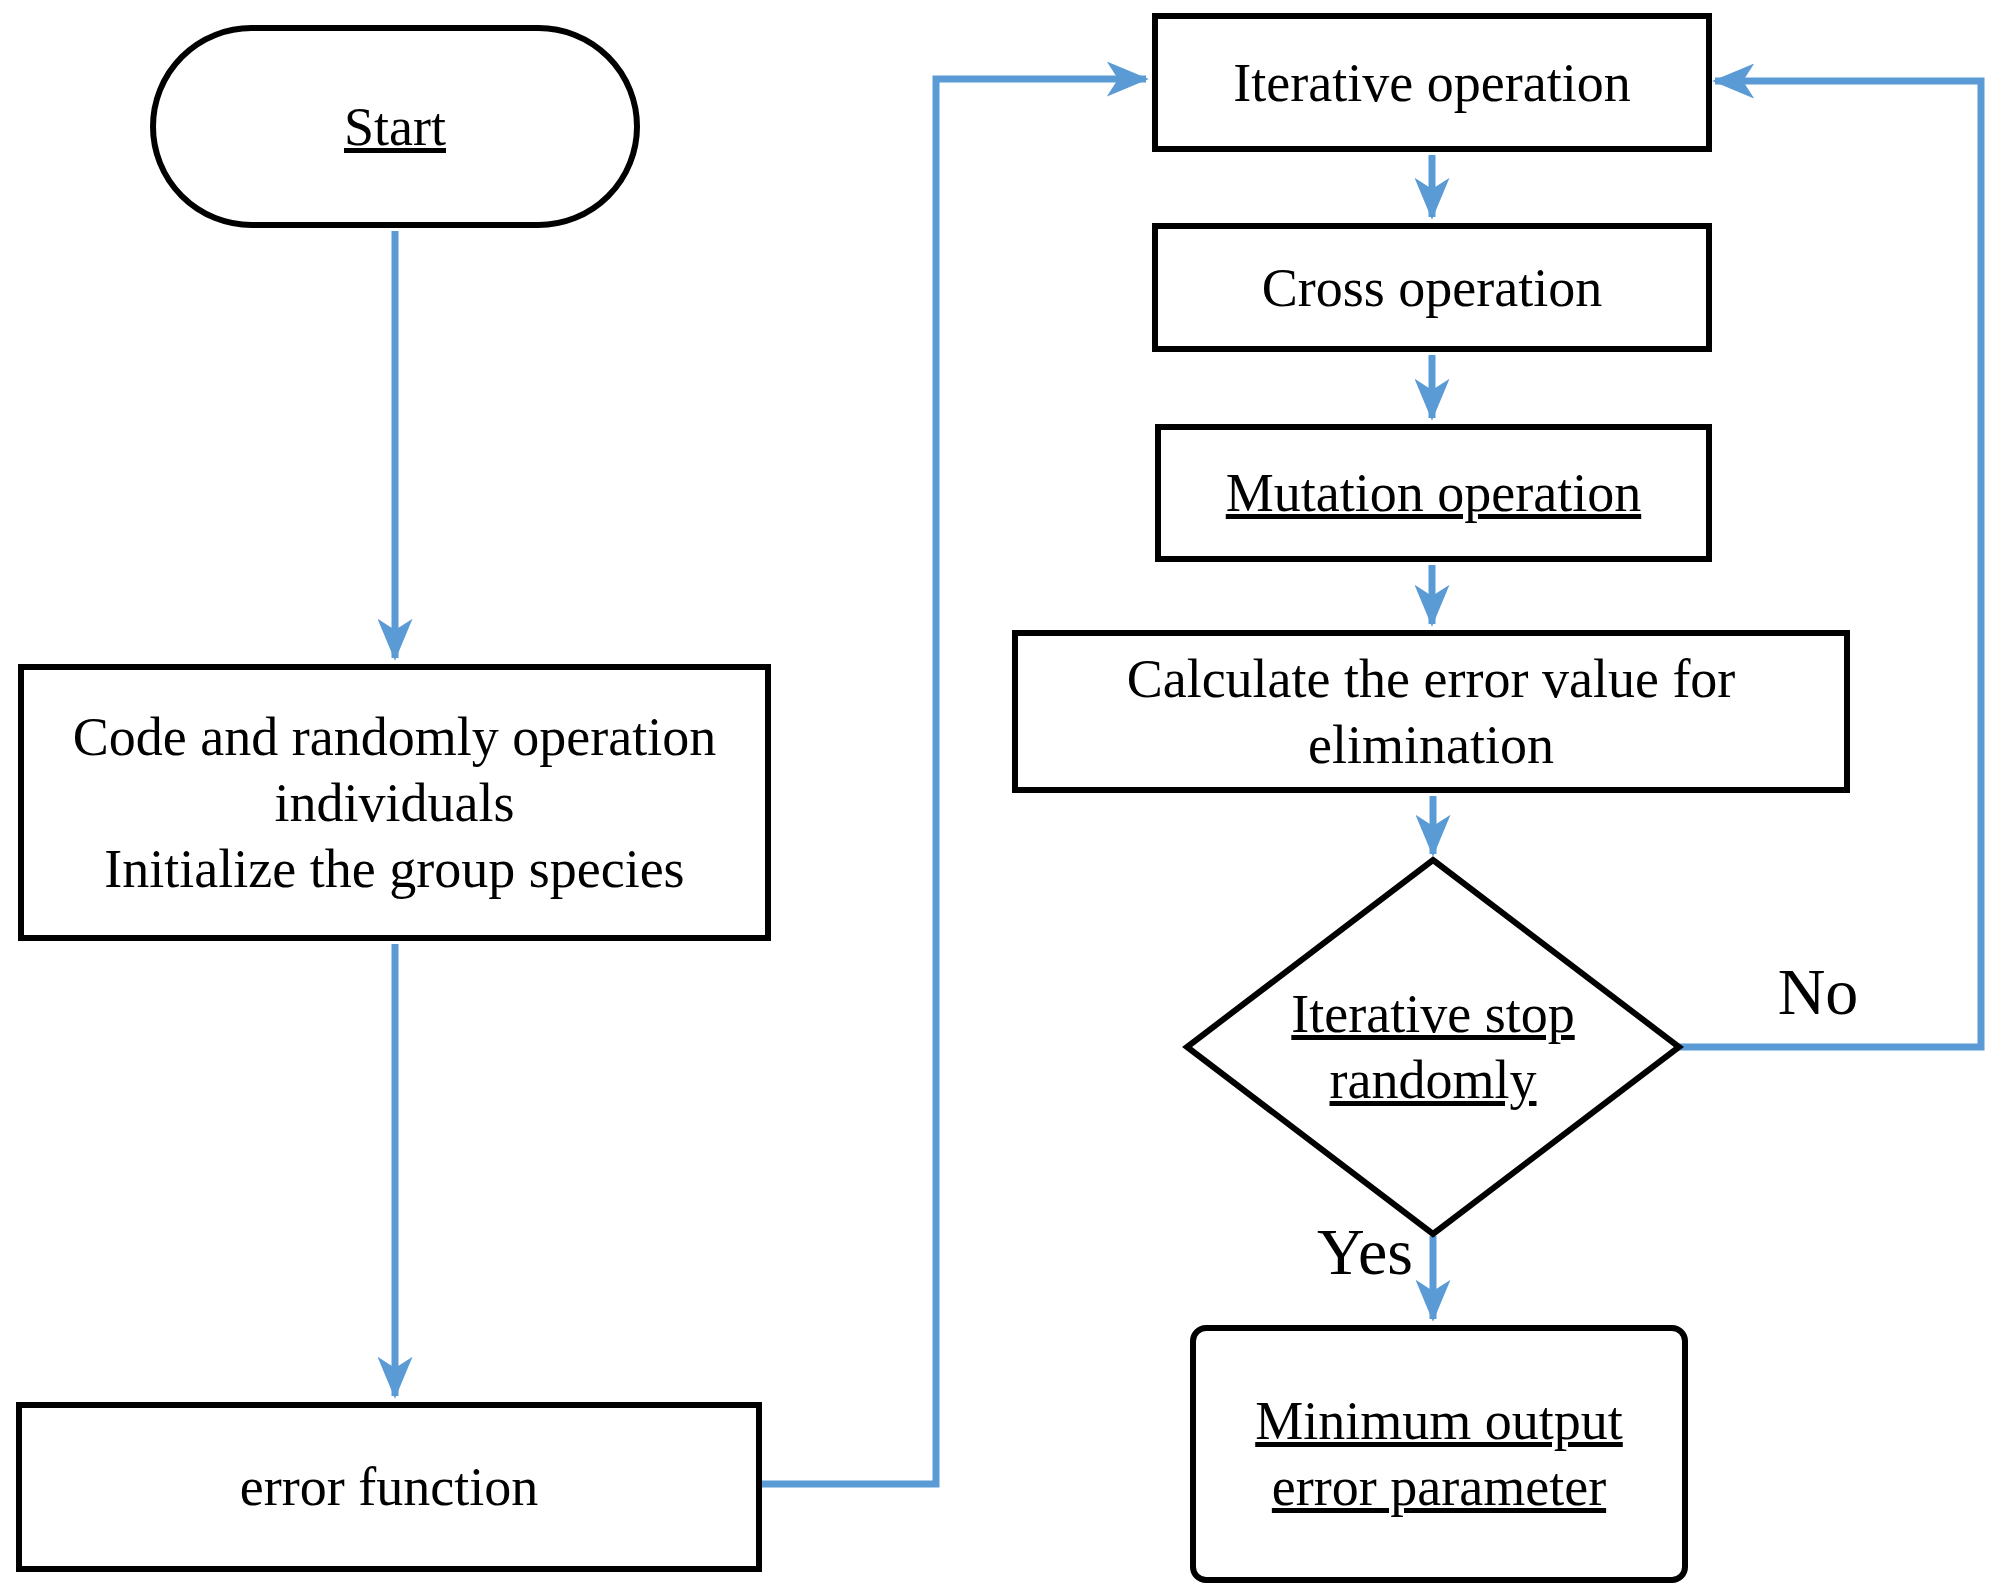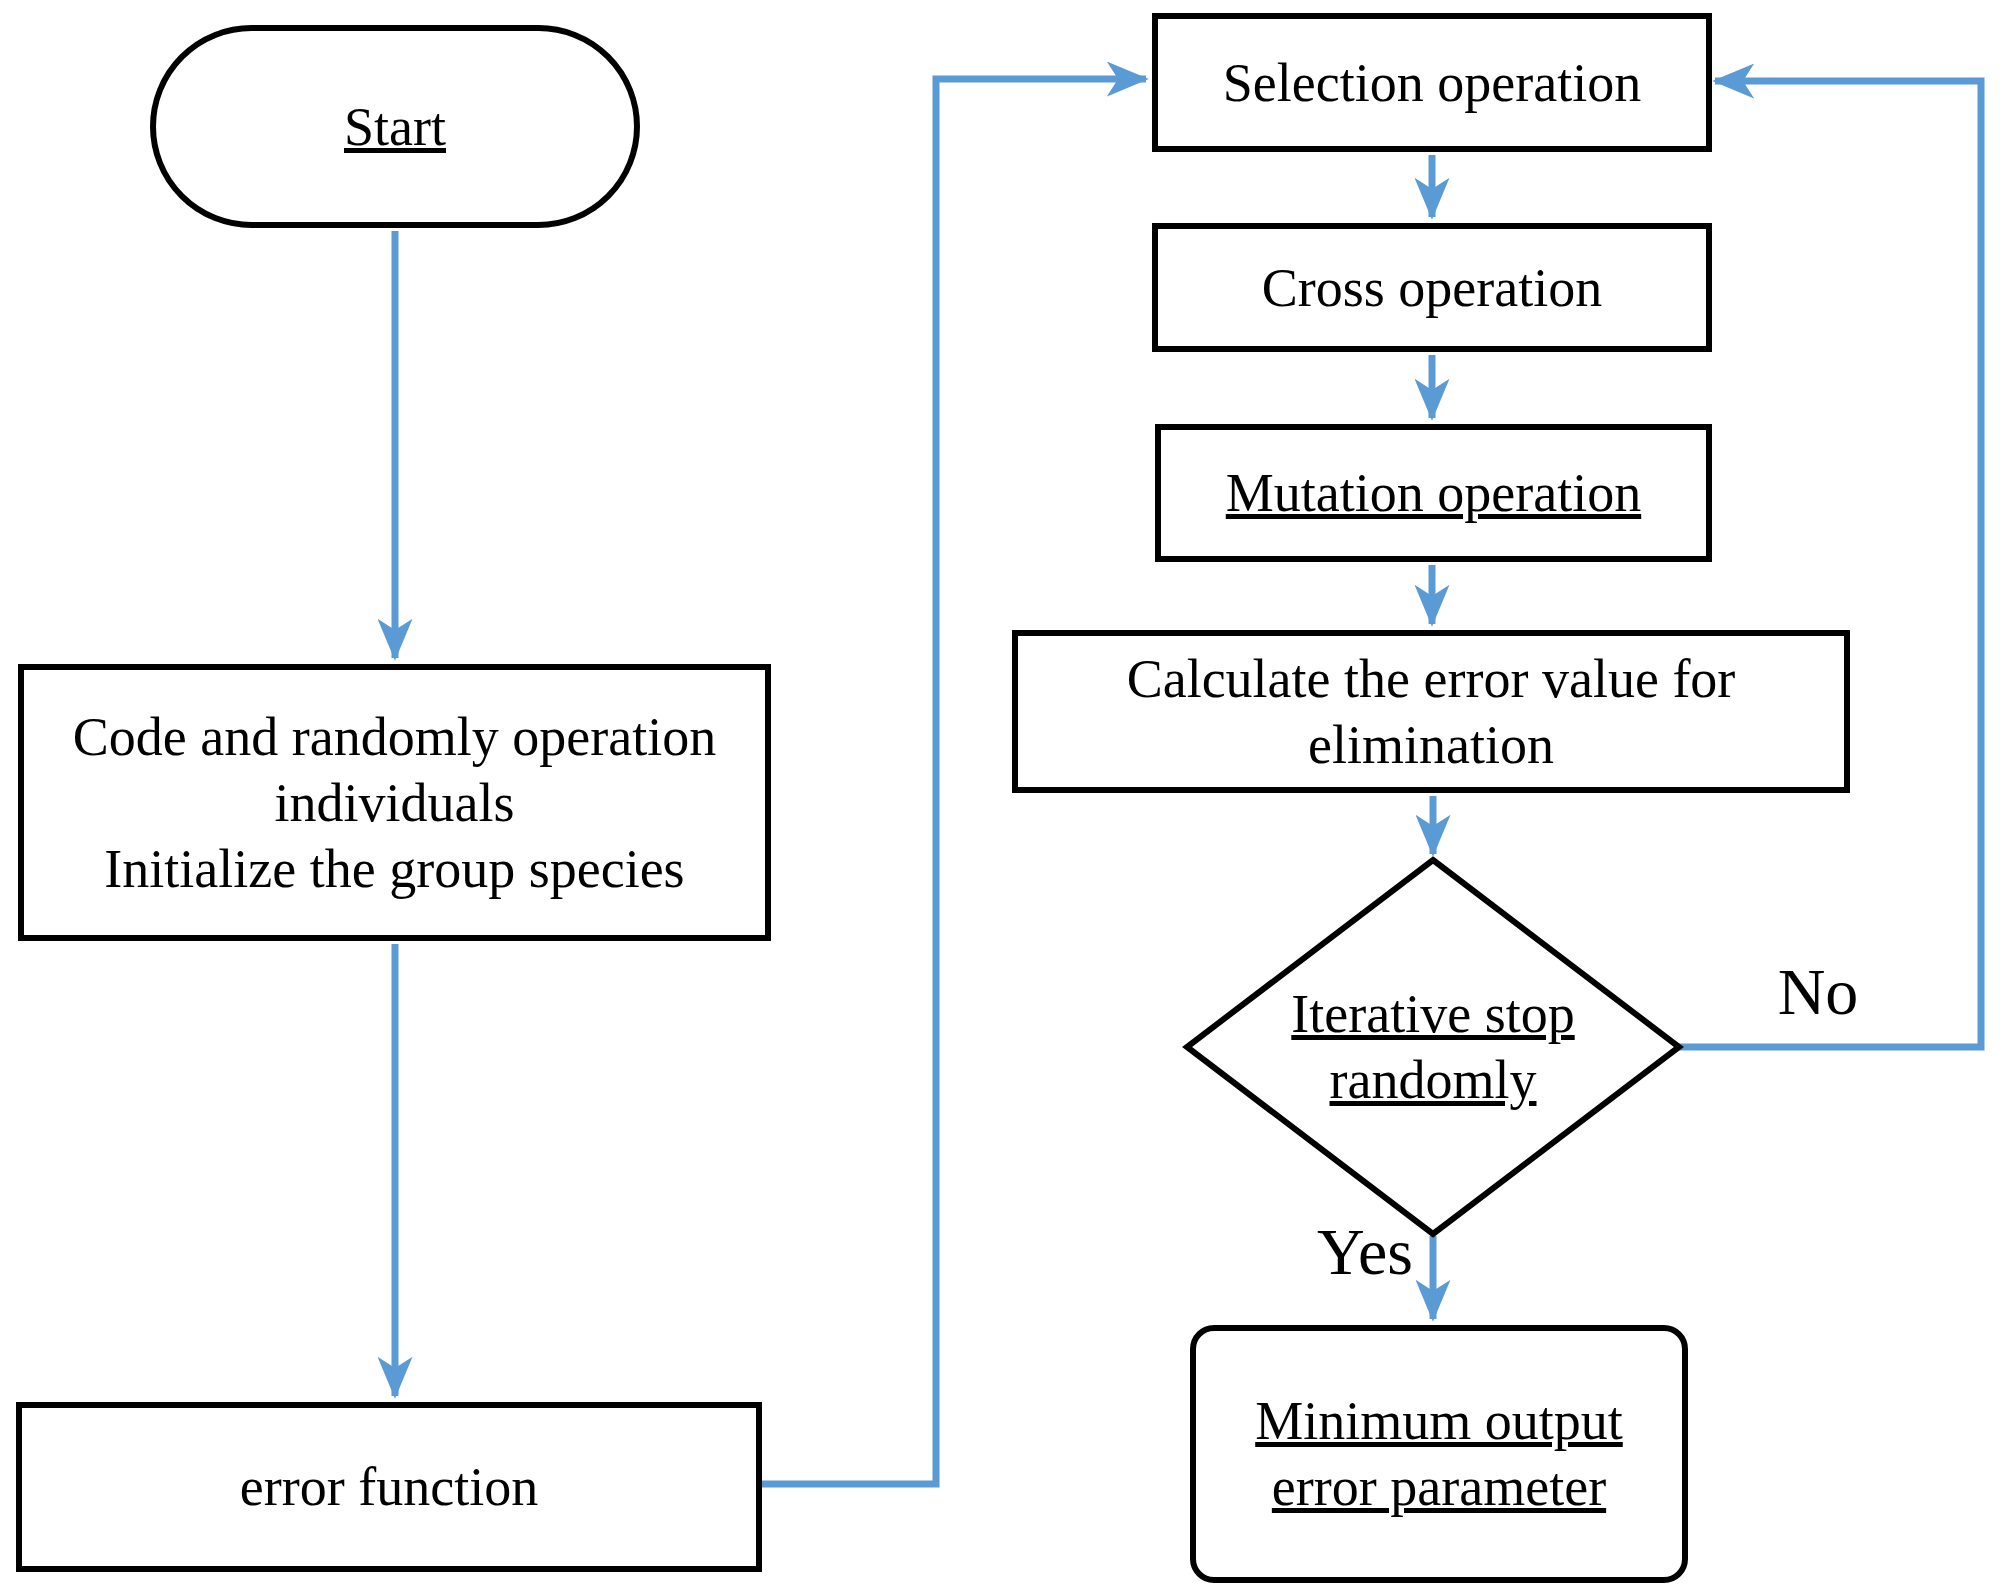--- a/index.html
+++ b/index.html
@@ -66,21 +66,21 @@
   .node-selection   { left: 1152px; top: 13px;   width: 560px; height: 139px; }
   .node-cross       { left: 1152px; top: 223px;  width: 560px; height: 129px; }
   .node-mutation    { left: 1155px; top: 424px;  width: 557px; height: 138px; text-decoration: underline; }
   .node-calc        { left: 1012px; top: 630px;  width: 838px; height: 163px; }
   .node-decision-label {
     left: 1187px; top: 857px; width: 492px; height: 380px;
     border: none;
     background: transparent;
     text-decoration: underline;
   }
-  .node-output      { left: 1190px; top: 1325px; width: 498px; height: 258px; border-radius: 24px; }
+  .node-output      { left: 1190px; top: 1325px; width: 498px; height: 258px; border-radius: 16px; }
   .edge-label {
     position: absolute;
     font-size: 66px;
     line-height: 60px;
     text-align: center;
   }
   .label-yes { left: 1300px; top: 1222px; width: 130px; }
   .label-no  { left: 1758px; top: 962px;  width: 120px; }
 </style>
 </head>
@@ -116,21 +116,21 @@
     <span class="line">Code and randomly operation</span>
     <span class="line">individuals</span>
     <span class="line">Initialize the group species</span>
   </div>
 
   <div class="node node-rf">
     <span class="line">error function</span>
   </div>
 
   <div class="node node-selection">
-    <span class="line">Selection operation</span>
+    <span class="line">Iterative operation</span>
   </div>
 
   <div class="node node-cross">
     <span class="line">Cross operation</span>
   </div>
 
   <div class="node node-mutation">
     <span class="line">Mutation operation</span>
   </div>
 

